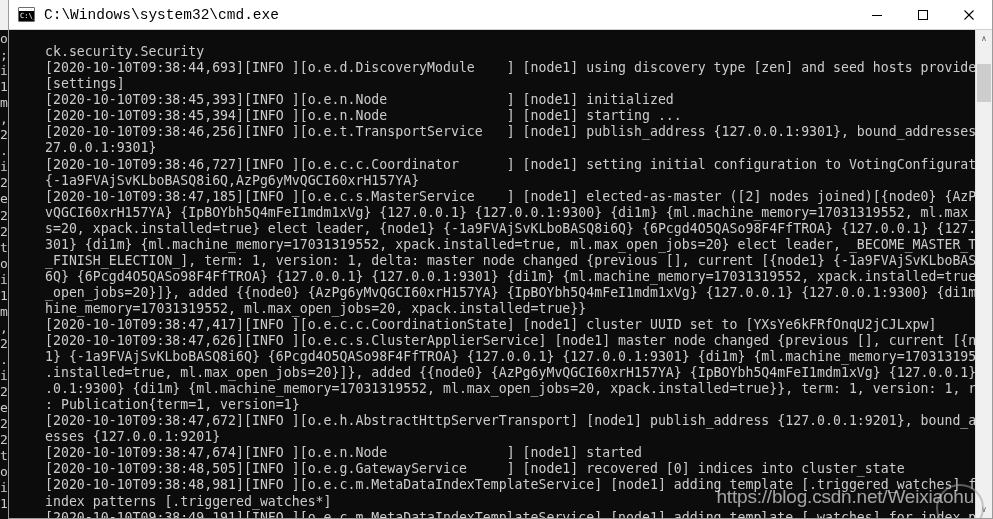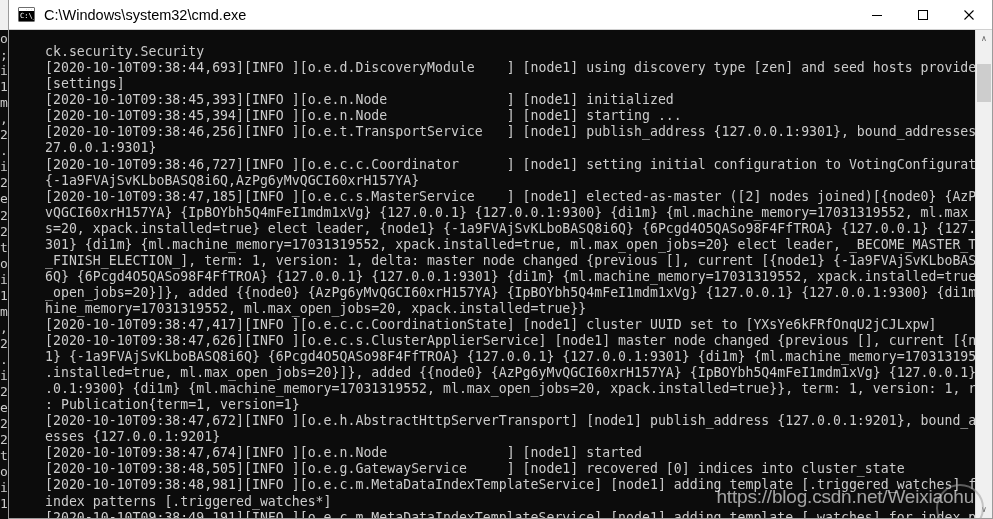--- a/index.html
+++ b/index.html
@@ -121,21 +121,21 @@
   #app-icon .icon-dots {
     position: absolute;
     right: 1px;
     top: 0px;
     font-size: 4px;
     color: #6d6d6d;
     letter-spacing: 1px;
     line-height: 4px;
   }
   #title-text {
-    font-family: Liberation Sans, sans-serif;
+    font-family: Liberation Mono, monospace;
     font-size: 14.5px;
     color: #000000;
     flex: 1 1 auto;
     white-space: nowrap;
     overflow: hidden;
   }
   #window-controls {
     display: flex;
     height: 30px;
     flex: 0 0 auto;

